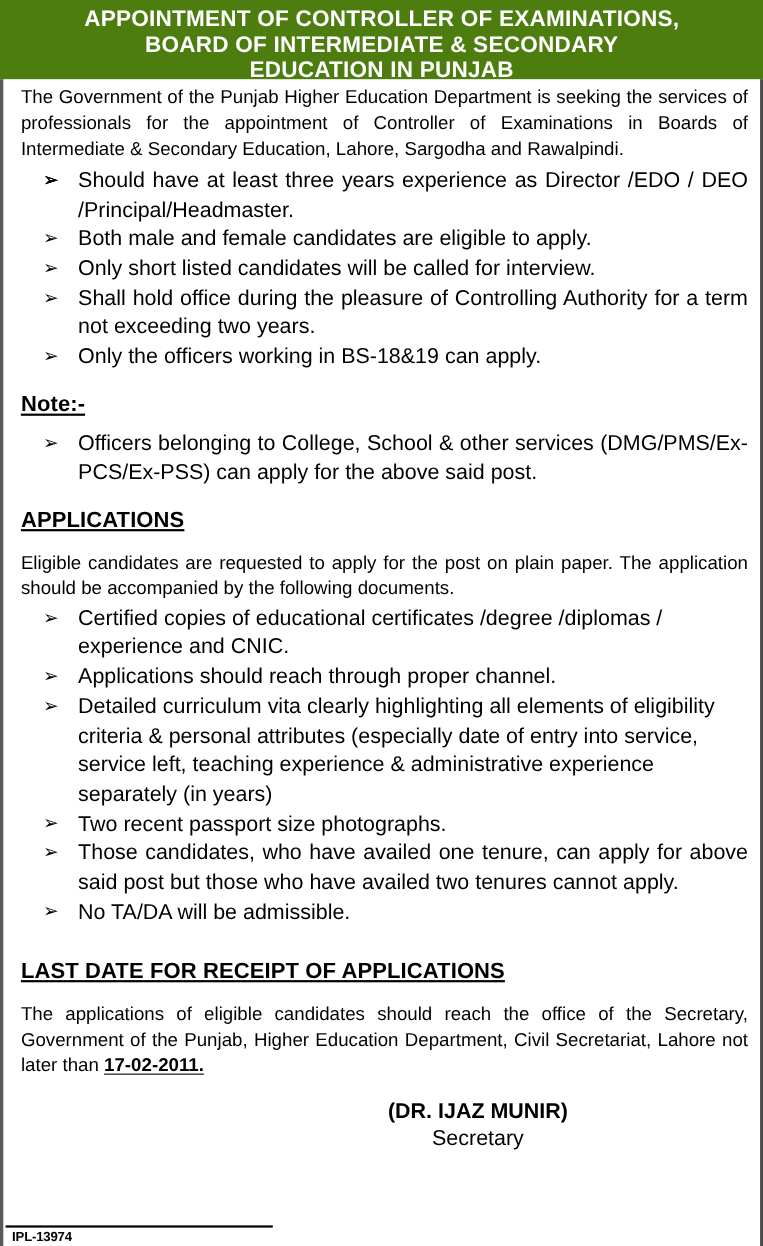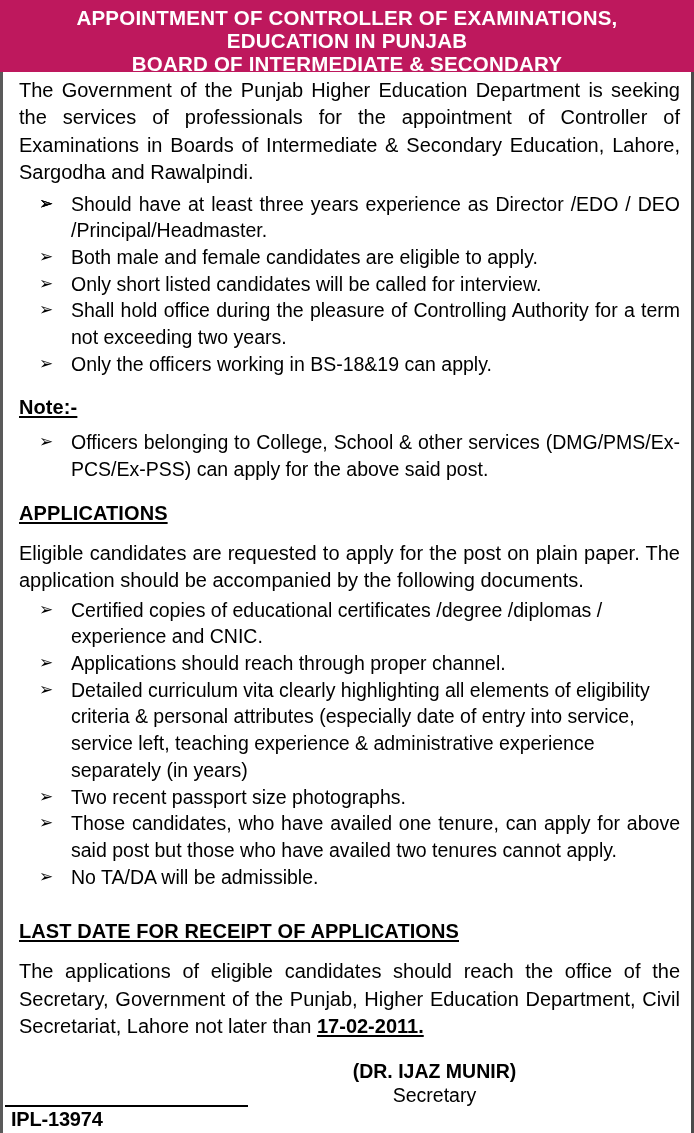--- a/index.html
+++ b/index.html
@@ -26,42 +26,42 @@
     width: 3px; height: 1061px;
     background: #5a5a5a;
   }
   .scan-border-right {
     position: absolute;
     right: 0; top: 72px;
     width: 3px; height: 1061px;
     background: #4a4a4a;
   }
   .header-band {
-    background: #be185d;
+    background: #4d7c0f;
     color: #ffffff;
     padding: 6px 0 8px 0;
     text-align: center;
     font-weight: bold;
     font-size: 20.5px;
     line-height: 1.13;
     letter-spacing: 0.2px;
     height: 72px;
     box-sizing: border-box;
   }
   .header-band .hl {
     display: block;
     white-space: nowrap;
   }
   .content {
     padding: 5px 14px 0 19px;
     box-sizing: border-box;
   }
   p.para {
     margin: 0;
-    font-size: 20px;
+    font-size: 17px;
     line-height: 1.37;
     text-align: justify;
     text-justify: inter-word;
   }
   .heading {
     font-weight: bold;
     font-size: 20px;
     margin: 8px 0 2px 0;
     letter-spacing: 0.1px;
   }
@@ -109,41 +109,41 @@
     bottom: 2px;
     width: 688px;
   }
   .footer-rule {
     border-top: 2px solid #000;
     width: 243px;
     margin-left: 2px;
   }
   .ipl {
     font-weight: bold;
-    font-size: 20px;
+    font-size: 12px;
     padding: 1px 0 0 8px;
     letter-spacing: -0.2px;
   }
   .u { text-decoration: underline; text-underline-offset: 2px; }
   .bu { font-weight: bold; text-decoration: underline; text-underline-offset: 2px; }
   .spacer-md { height: 13px; }
   .spacer-lg { height: 22px; }
 </style>
 </head>
 <body>
 
 <div id="page">
 
   <div class="scan-border-left"></div>
   <div class="scan-border-right"></div>
 
   <div class="header-band">
     <span class="hl">APPOINTMENT OF CONTROLLER OF EXAMINATIONS,</span>
+    <span class="hl">BOARD OF INTERMEDIATE &amp; SECONDARY</span>
     <span class="hl">EDUCATION IN PUNJAB</span>
-    <span class="hl">BOARD OF INTERMEDIATE &amp; SECONDARY</span>
   </div>
 
   <div class="content">
 
     <p class="para">The Government of the Punjab Higher Education Department is seeking the services of professionals for the appointment of Controller of Examinations in Boards of Intermediate &amp; Secondary Education, Lahore, Sargodha and Rawalpindi.</p>
 
 
     <ul class="bullets">
       <li><span class="marker">➢</span></li>
       <li><span class="marker">➢</span></li>

